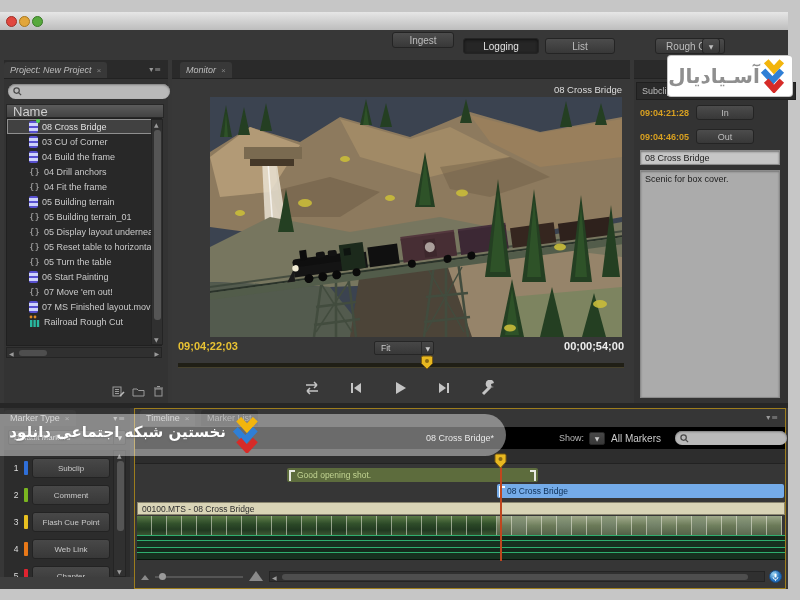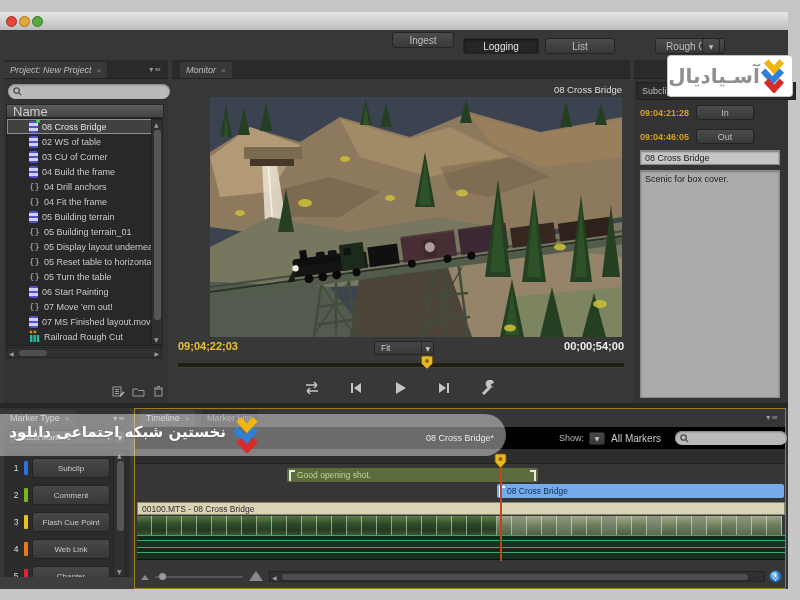--- a/index.html
+++ b/index.html
@@ -119,24 +119,20 @@
     <input style="">
   </div>
   <div class="colhead" style="left:2px;top:44px;width:158px;height:14px;">
       <span>Name</span>
     </div>
 </div>
 <div id="plist" class="abs">
     <div class="prow sel">
       <span class="clipicon green"></span>
       <span>08 Cross Bridge</span>
-    </div>
-    <div class="prow">
-      <span class="clipicon"></span>
-      <span>02 WS of table</span>
     </div>
     <div class="prow">
       <span class="clipicon"></span>
       <span>03 CU of Corner</span>
     </div>
     <div class="prow">
       <span class="clipicon"></span>
       <span>04 Build the frame</span>
     </div>
     <div class="prow">

